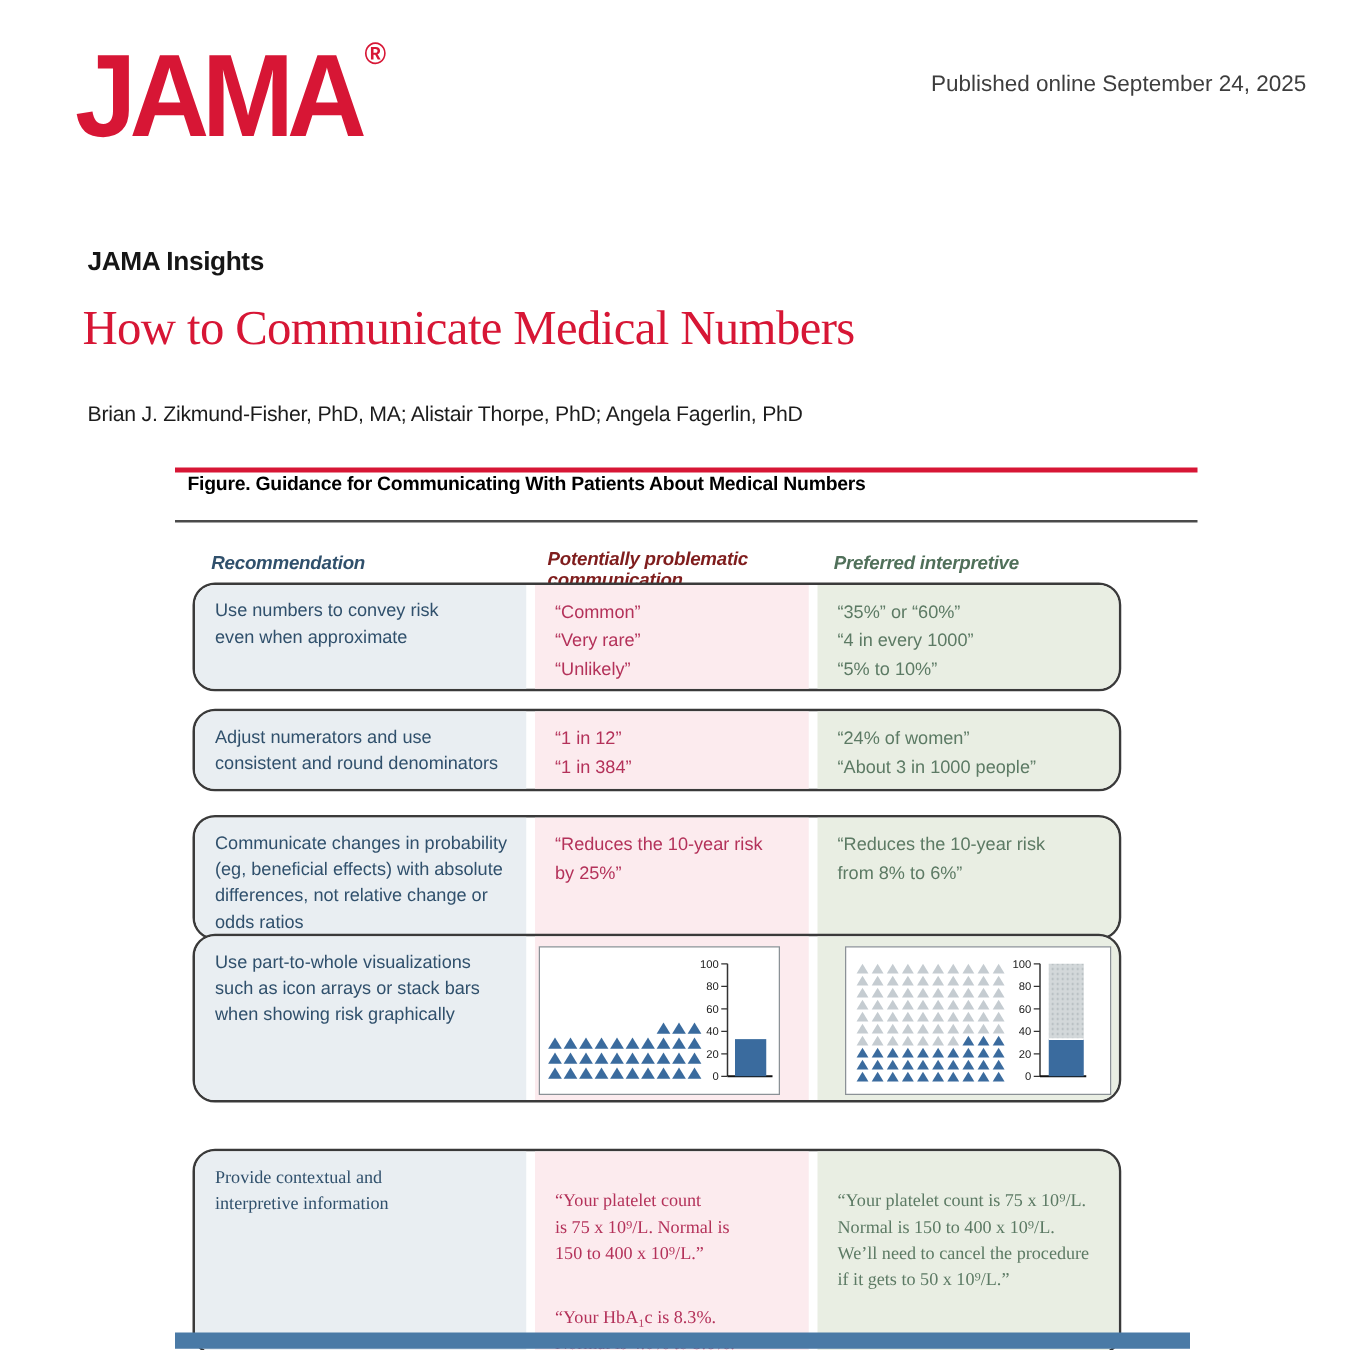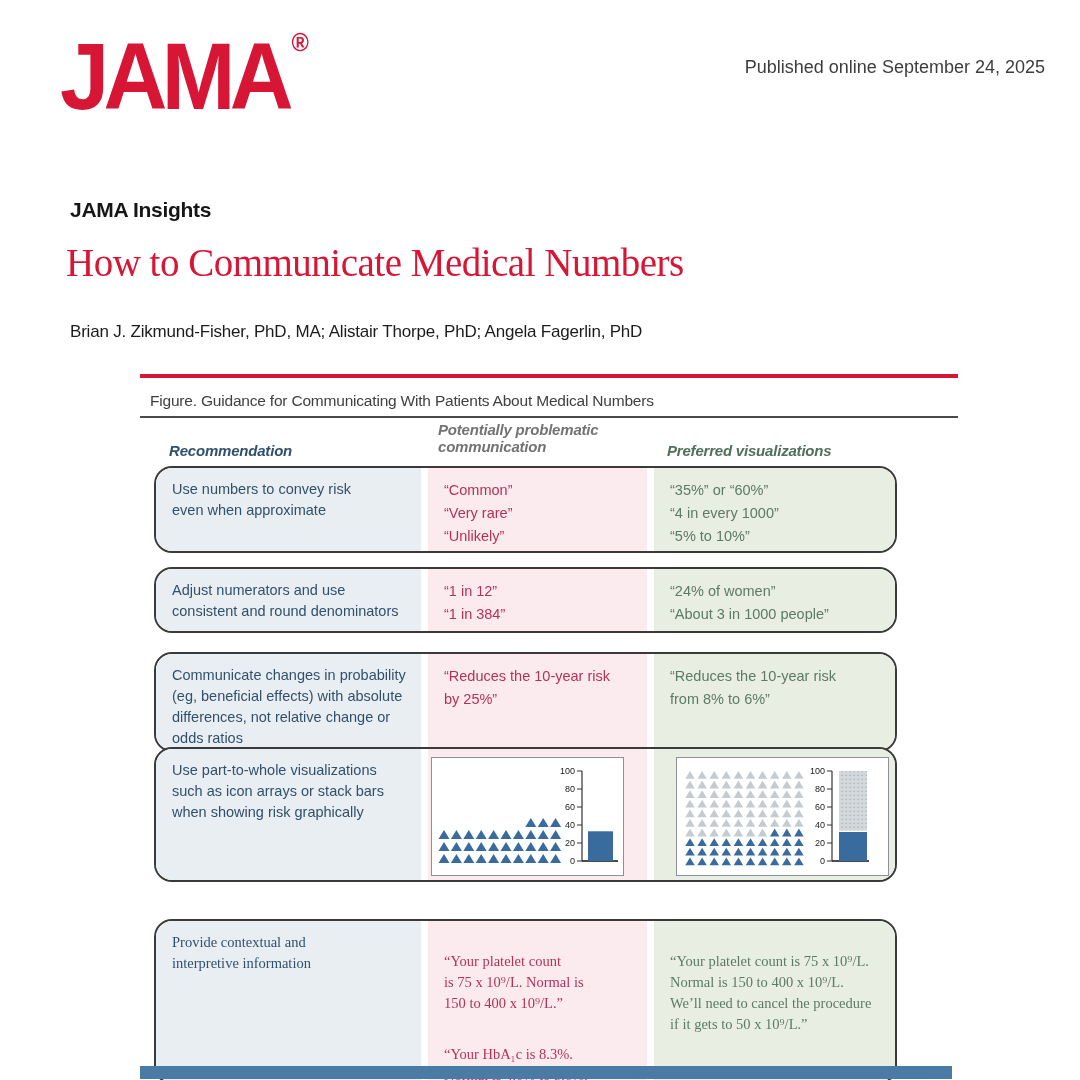--- a/index.html
+++ b/index.html
@@ -15,28 +15,28 @@
 
   .kicker{position:absolute;left:70px;top:198px;font-size:21px;font-weight:bold;color:#161616;
           letter-spacing:-.3px;}
   .title{position:absolute;left:66px;top:240px;font-family:"Liberation Serif",serif;
          font-size:39px;color:#d71635;letter-spacing:-.5px;white-space:nowrap;}
   .authors{position:absolute;left:70px;top:322px;font-size:17px;color:#1c1c1c;letter-spacing:-.2px;}
 
   
   .figure{position:absolute;left:140px;top:374px;width:818px;height:690px;}
   .rule-top{position:absolute;left:0;top:0;width:818px;height:4px;background:#d71635;}
-  .caption{position:absolute;left:10px;top:18px;font-size:15.5px;font-weight:normal;color:#404040;
+  .caption{position:absolute;left:10px;top:5px;font-size:15.5px;font-weight:bold;color:#000000;
            letter-spacing:-.2px;}
   .cap-divider{position:absolute;left:0;top:42px;width:818px;height:0;border-top:2px solid #4a4a4a;}
 
   .colhead{position:absolute;font-size:15px;font-weight:bold;font-style:italic;
            white-space:pre-line;letter-spacing:-.2px;}
   .ch-rec{left:29px;top:68px;color:#30506c;}
-  .ch-prob{left:298px;top:47px;color:#737373;}
+  .ch-prob{left:298px;top:65px;color:#7f1d1d;}
   .ch-pref{left:527px;top:68px;color:#50705a;}
 
   .rowbox{position:absolute;left:14px;width:739px;background:#ffffff;
           border:2px solid #3a3a3a;border-radius:18px;overflow:hidden;
           display:grid;grid-template-columns:265px 219px 1fr;column-gap:7px;}
   .r1{top:92px;height:83px;}
   .r2{top:193px;height:62px;}
   .r3{top:266px;height:96px;margin-top:12px;}
   .r4{top:373px;height:131px;}
   .r5{top:545px;height:161px;font-family:Liberation Serif, serif;}
@@ -69,21 +69,21 @@
   <div class="authors">Brian J. Zikmund-Fisher, PhD, MA; Alistair Thorpe, PhD; Angela Fagerlin, PhD</div>
 
   <div class="figure">
     <div class="rule-top"></div>
     <div class="caption">Figure. Guidance for Communicating With Patients About Medical Numbers</div>
     <div class="cap-divider"></div>
 
     <div class="colhead ch-rec">Recommendation</div>
     <div class="colhead ch-prob">Potentially problematic
 communication</div>
-    <div class="colhead ch-pref">Preferred visualizations</div>
+    <div class="colhead ch-pref">Preferred interpretive</div>
 
     <div class="rowbox r1">
       <div class="cell cell-rec">Use numbers to convey risk
 even when approximate</div>
       <div class="cell cell-prob">“Common”
 “Very rare”
 “Unlikely”</div>
       <div class="cell cell-pref">“35%” or “60%”
 “4 in every 1000”
 “5% to 10%”</div>

